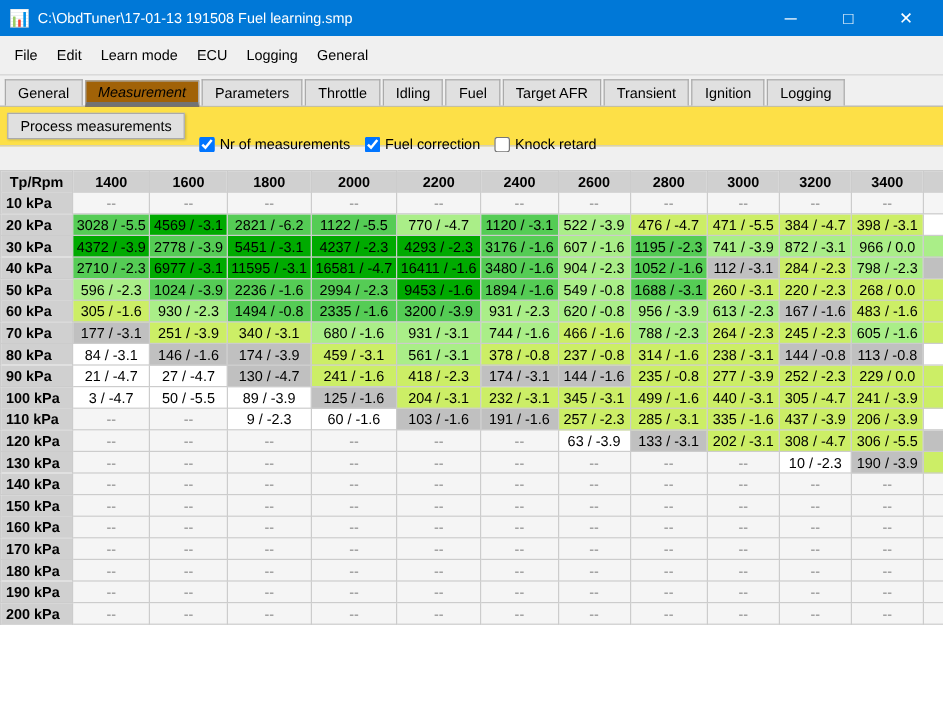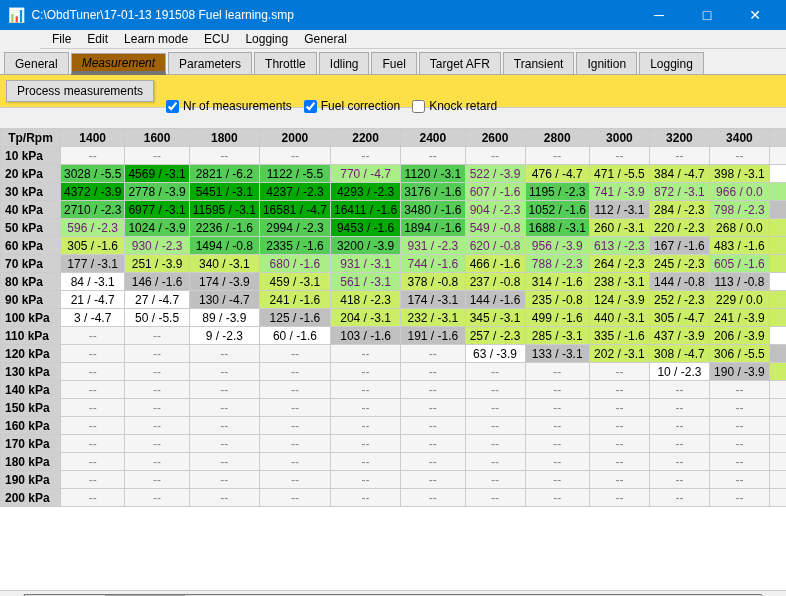--- a/index.html
+++ b/index.html
@@ -18,24 +18,23 @@
     .title-bar-controls { display: flex; gap: 2px; }
     .title-btn {
       width: 46px; height: 30px; border: none; background: transparent;
       color: white; cursor: pointer; font-size: 14px; display: flex; align-items: center; justify-content: center;
     }
     
     .menu-bar {
       background: #f0f0f0;
       border-bottom: 1px solid #ccc;
       display: flex;
-      height: 19px;
+      height: 33px;
       align-items: center;
       padding: 0 4px;
-      margin-left: 40px;
     }
     .menu-item {
       padding: 2px 8px;
       cursor: pointer;
       color: #000;
       font-size: 12px;
     }
     
     .tabs-bar {
       background: #f0f0f0;
@@ -122,21 +121,21 @@
       z-index: 1;
     }
     th.corner {
       position: sticky;
       left: 0;
       z-index: 3;
     }
     td.empty { background: #f5f5f5; color: #888; }
     td.green-dark { background: #00aa00; color: #000; }
     td.green-mid { background: #55cc55; color: #000; }
-    td.green-light { background: #aaee88; color: #701a75; }
+    td.green-light { background: #aaee88; color: #000000; }
     td.yellow-green { background: #ccee66; color: #000; }
     td.gray-cell { background: #c0c0c0; color: #000; }
     
     .status-bar {
       background: #f0f0f0;
       border-top: 1px solid #aaa;
       height: 24px;
       display: flex;
       align-items: center;
       justify-content: flex-end;
@@ -380,21 +379,21 @@
         <tr>
           <td class="row-header">90 kPa</td>
           <td>21 / -4.7</td>
           <td>27 / -4.7</td>
           <td class="gray-cell">130 / -4.7</td>
           <td class="yellow-green">241 / -1.6</td>
           <td class="yellow-green">418 / -2.3</td>
           <td class="gray-cell">174 / -3.1</td>
           <td class="gray-cell">144 / -1.6</td>
           <td class="yellow-green">235 / -0.8</td>
-          <td class="yellow-green">124 / -3.9</td>
+          <td class="yellow-green">277 / -3.9</td>
           <td class="yellow-green">252 / -2.3</td>
           <td class="yellow-green">229 / 0.0</td>
           <td class="yellow-green">215 /</td>
         </tr>
         <tr>
           <td class="row-header">100 kPa</td>
           <td>3 / -4.7</td>
           <td>50 / -5.5</td>
           <td>89 / -3.9</td>
           <td class="gray-cell">125 / -1.6</td>

